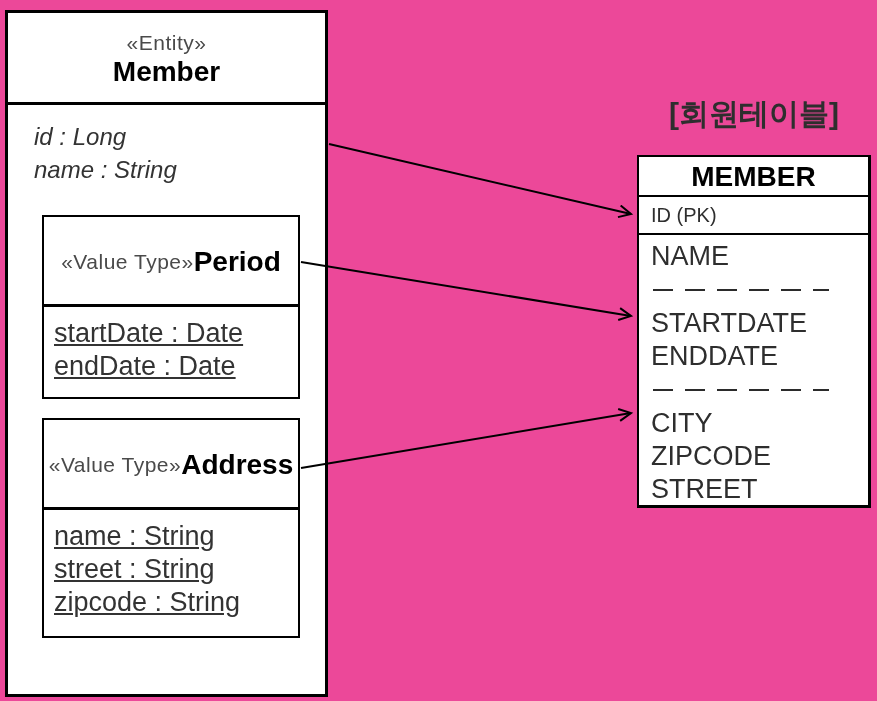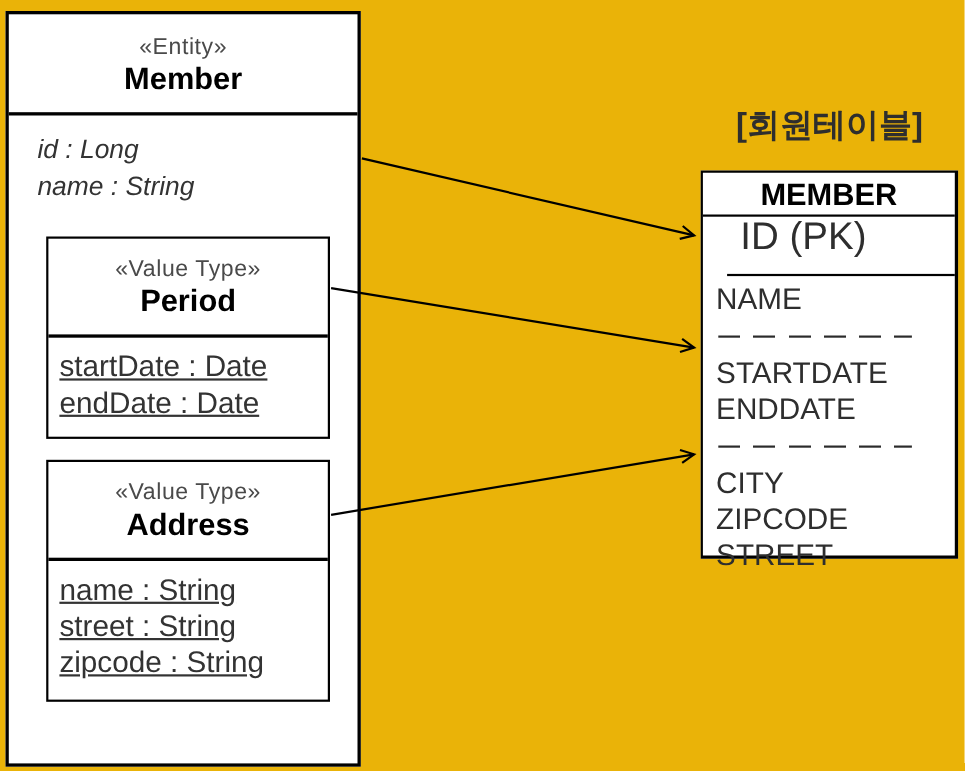--- a/index.html
+++ b/index.html
@@ -5,21 +5,21 @@
   html, body {
     margin: 0;
     padding: 0;
     background: #ffffff;
     font-family: "Liberation Sans", "DejaVu Sans", sans-serif;
   }
   .canvas {
     position: relative;
     width: 877px;
     height: 701px;
-    background: #eab308;
+    background: #ec4899;
     overflow: hidden;
   }
   .arrows-overlay {
     position: absolute;
     left: 0; top: 0;
     width: 877px; height: 701px;
     pointer-events: none;
   }
 
   
@@ -75,21 +75,21 @@
   }
   .address-box {
     left: 42px; top: 418px;
     width: 258px; height: 220px;
   }
   .value-header {
     box-sizing: border-box;
     height: 90px;
     border-bottom: 3px solid #000000;
     display: flex;
-    flex-direction: column;
+    flex-direction: row;
     justify-content: center;
     align-items: center;
     padding-top: 2px;
   }
   .value-attrs {
     padding: 10px 0 0 10px;
     font-size: 27px;
     color: #333333;
     line-height: 33px;
     white-space: nowrap;
@@ -129,28 +129,27 @@
   }
   .db-row {
     font-size: 27px;
     color: #2e2e2e;
     line-height: 33px;
     padding-left: 12px;
     white-space: nowrap;
   }
   .db-pk-row {
     box-sizing: border-box;
-    height: 54px;
+    height: 38px;
     line-height: 36px;
     border-bottom: 2px solid #000000;
-    font-size: 35px;
+    font-size: 20px;
     color: #2e2e2e;
     padding-left: 12px;
     white-space: nowrap;
-    margin-left: 22px;
   }
   .db-body {
     padding-top: 5px;
   }
   .dash-sep {
     height: 2px;
     width: 176px;
     margin: 16px 0 16px 14px;
     background: repeating-linear-gradient(90deg,
       #2b2b2b 0px, #2b2b2b 20px,

